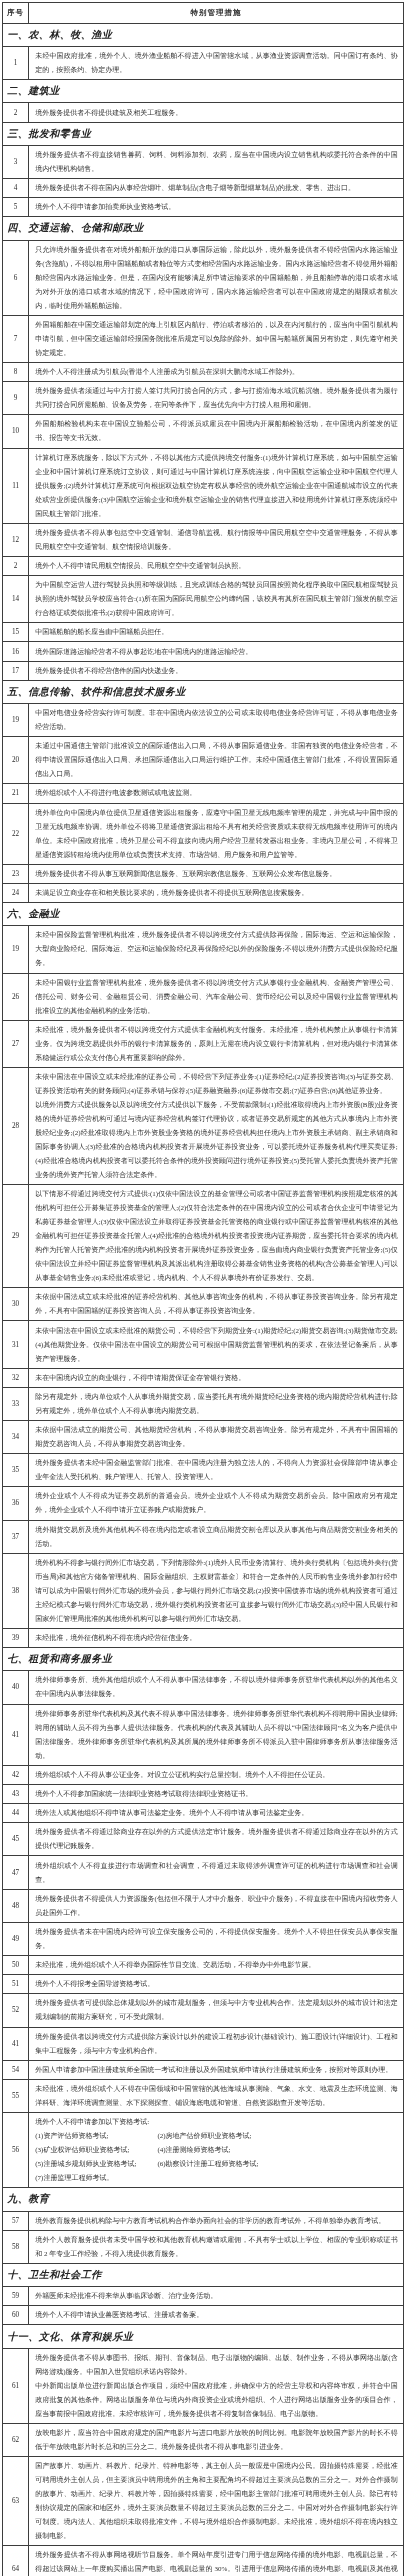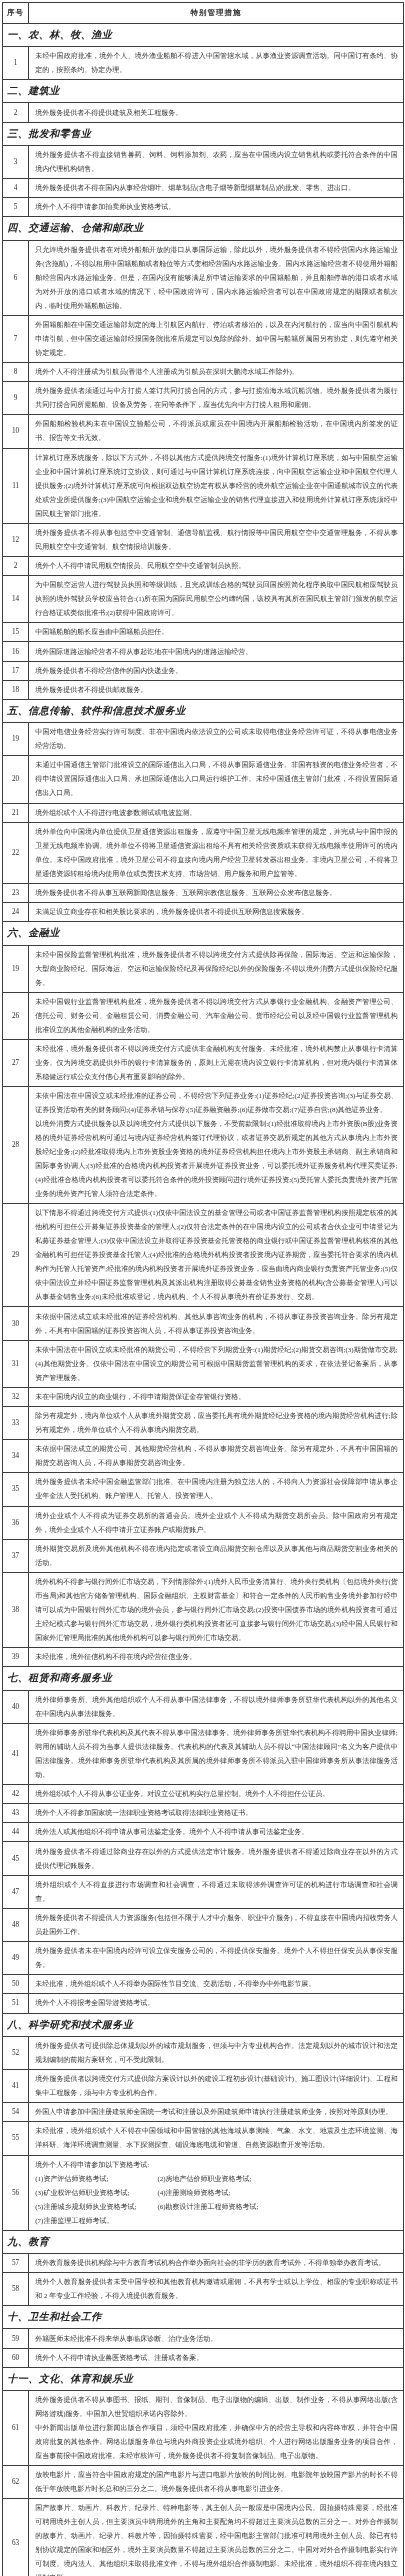--- a/index.html
+++ b/index.html
@@ -150,24 +150,20 @@
         </tr>
         <tr>
           <td class="no">16</td>
           <td class="tx">境外国际道路运输经营者不得从事起讫地在中国境内的道路运输经营。</td>
         </tr>
         <tr>
           <td class="no">17</td>
           <td class="tx">境外服务提供者不得经营信件的国内快递业务。</td>
         </tr>
         <tr>
-          <td class="no">18</td>
-          <td class="tx">境外服务提供者不得提供邮政服务。</td>
-        </tr>
-        <tr>
           <td colspan="2" class="section">五、信息传输、软件和信息技术服务业</td>
         </tr>
         <tr>
           <td class="no">19</td>
           <td class="tx">中国对电信业务经营实行许可制度。非在中国境内依法设立的公司或未取得电信业务经营许可证，不得从事电信业务经营活动。</td>
         </tr>
         <tr>
           <td class="no">20</td>
           <td class="tx">未通过中国通信主管部门批准设立的国际通信出入口局，不得从事国际通信业务。非国有独资的电信业务经营者，不得申请设置国际通信出入口局、承担国际通信出入口局运行维护工作。未经中国通信主管部门批准，不得设置国际通信出入口局。</td>
         </tr>
@@ -290,23 +286,20 @@
           <td class="no">49</td>
           <td class="tx">境外服务提供者未在中国境内经许可设立保安服务公司的，不得提供保安服务。境外个人不得担任保安员从事保安服务。</td>
         </tr>
         <tr>
           <td class="no">50</td>
           <td class="tx">未经批准，境外组织或个人不得举办国际性节目交流、交易活动，不得举办中外电影节展。</td>
         </tr>
         <tr>
           <td class="no">51</td>
           <td class="tx">境外个人不得报考全国导游资格考试。</td>
-        </tr>
-        <tr>
-          <td colspan="2" class="section">八、科学研究和技术服务业</td>
         </tr>
         <tr>
           <td class="no">52</td>
           <td class="tx">境外服务提供者可提供除总体规划以外的城市规划服务，但须与中方专业机构合作。法定规划以外的城市设计和法定规划编制的前期方案研究，可不受此限制。</td>
         </tr>
         <tr>
           <td class="no">41</td>
           <td class="tx">境外服务提供者以跨境交付方式提供除方案设计以外的建设工程初步设计(基础设计)、施工图设计(详细设计)、工程和集中工程服务，须与中方专业机构合作。</td>
         </tr>
         <tr>

